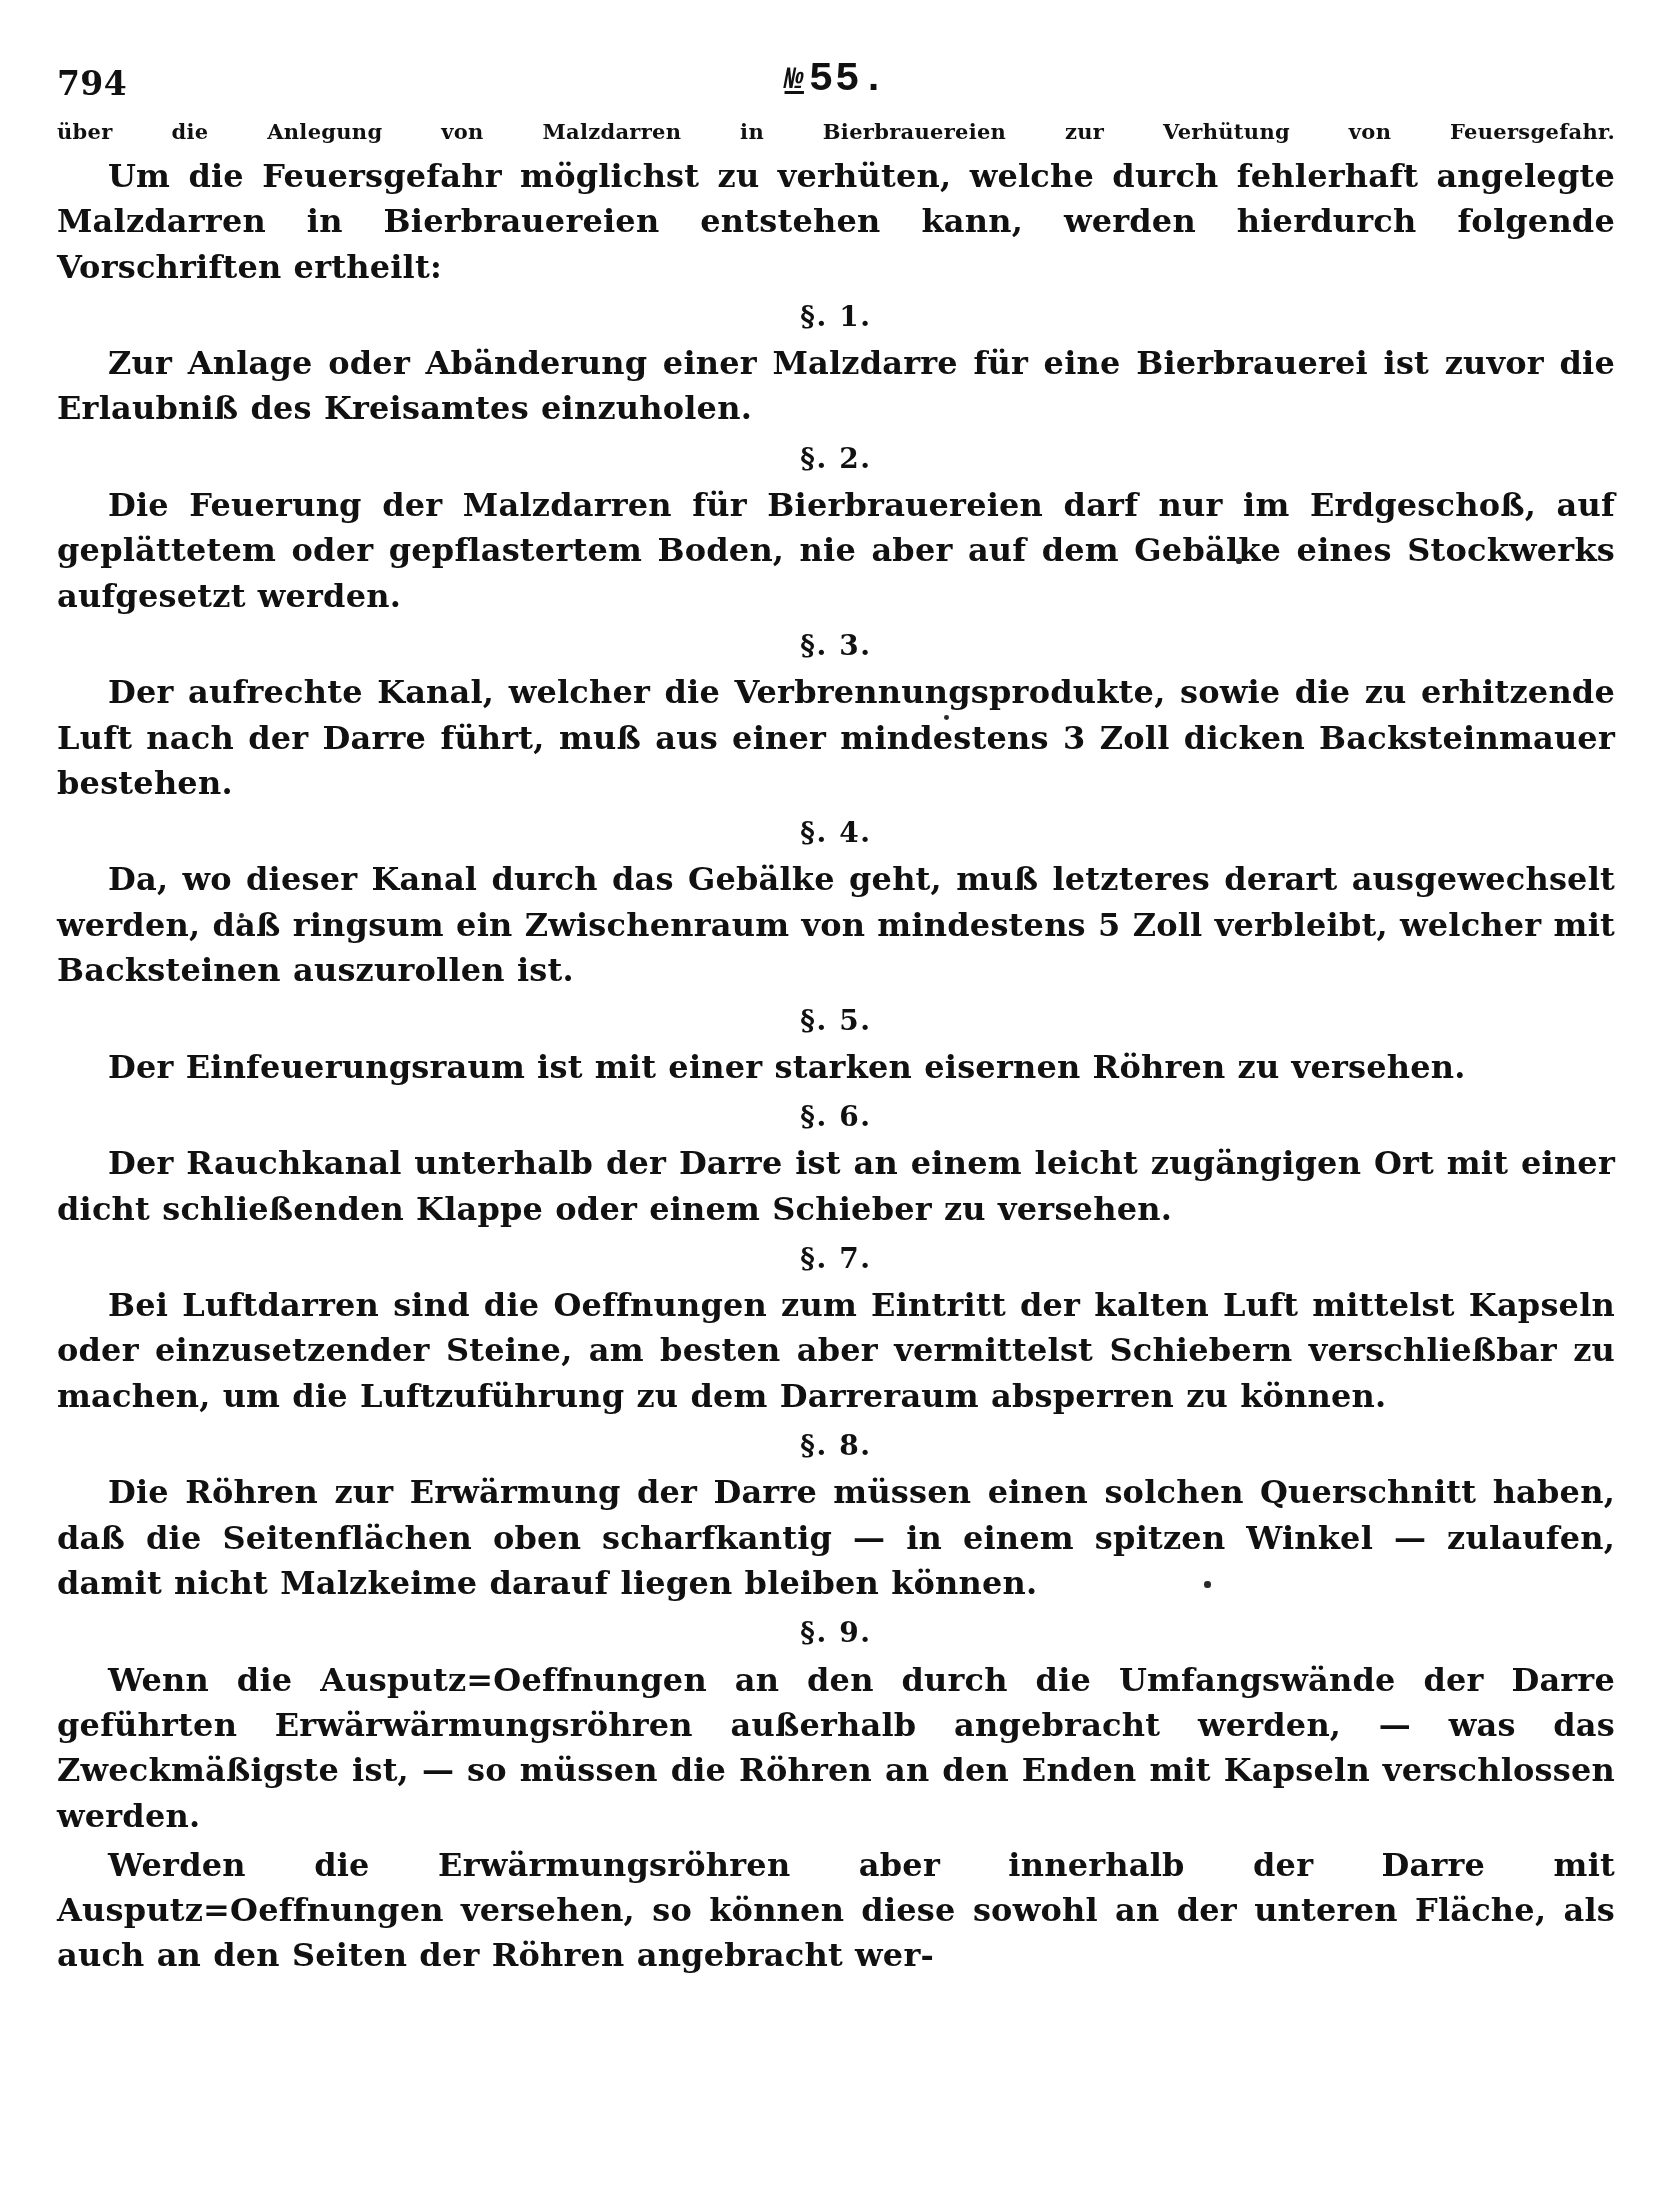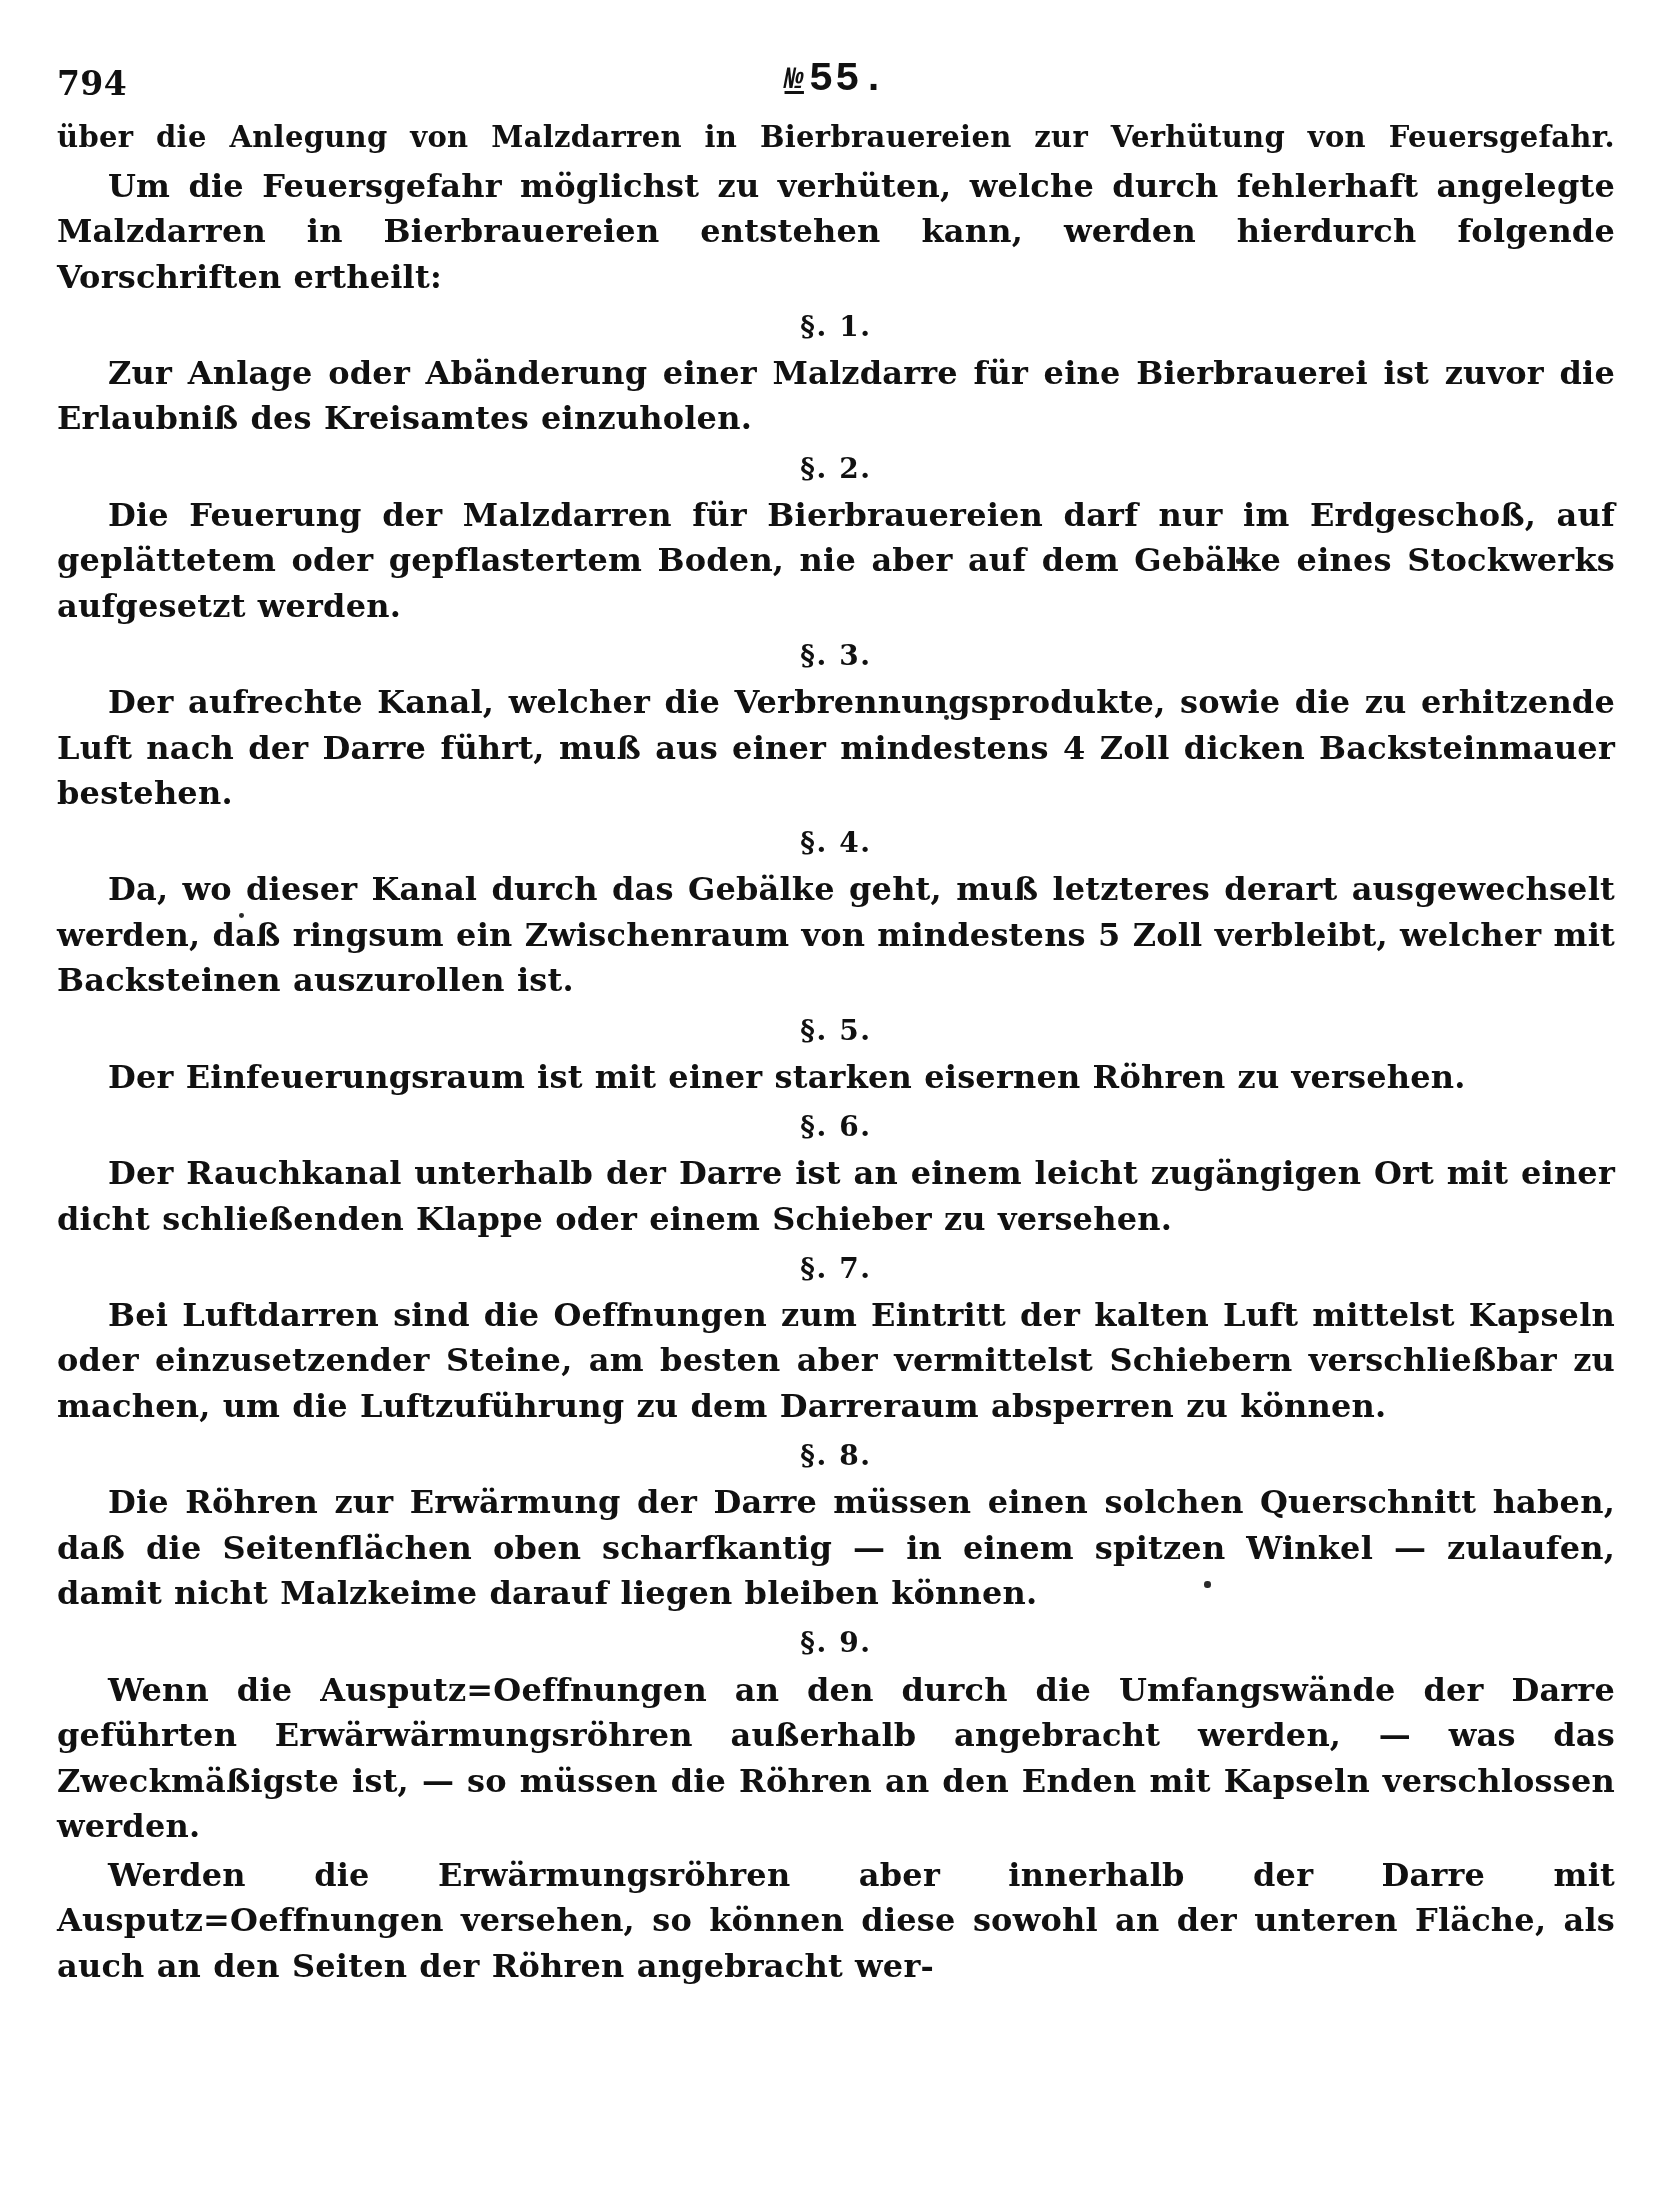--- a/index.html
+++ b/index.html
@@ -74,21 +74,21 @@
     font-weight: 700;
     font-size: 44px;
     letter-spacing: 8.2px;
     margin: 19.6px 0 11.4px 0;
   }
   .doc-subtitle {
     text-align: justify;
     text-align-last: justify;
     font-family: "DejaVu Serif", serif;
     font-weight: 700;
-    font-size: 29px;
+    font-size: 21px;
     line-height: 1.26;
     margin: 0 0 8.2px 0;
     letter-spacing: 0.3px;
   }
   .para {
     text-align: justify;
     font-family: "DejaVu Serif", serif;
     font-weight: 700;
     font-size: 32px;
     line-height: 1.42;
@@ -131,21 +131,21 @@
 
     <div class="para">Um die Feuersgefahr möglichst zu verhüten, welche durch fehlerhaft angelegte Malzdarren in Bierbrauereien entstehen kann, werden hierdurch folgende Vorschriften ertheilt:</div>
 
     <div class="section-mark">§. 1.</div>
     <div class="para">Zur Anlage oder Abänderung einer Malzdarre für eine Bierbrauerei ist zuvor die Erlaubniß des Kreisamtes einzuholen.</div>
 
     <div class="section-mark">§. 2.</div>
     <div class="para">Die Feuerung der Malzdarren für Bierbrauereien darf nur im Erdgeschoß, auf geplättetem oder gepflastertem Boden, nie aber auf dem Gebälke eines Stockwerks aufgesetzt werden.</div>
 
     <div class="section-mark">§. 3.</div>
-    <div class="para">Der aufrechte Kanal, welcher die Verbrennungsprodukte, sowie die zu erhitzende Luft nach der Darre führt, muß aus einer mindestens 4 Zoll dicken Backsteinmauer bestehen.</div>
+    <div class="para">Der aufrechte Kanal, welcher die Verbrennungsprodukte, sowie die zu erhitzende Luft nach der Darre führt, muß aus einer mindestens 3 Zoll dicken Backsteinmauer bestehen.</div>
 
     <div class="section-mark">§. 4.</div>
     <div class="para">Da, wo dieser Kanal durch das Gebälke geht, muß letzteres derart ausgewechselt werden, daß ringsum ein Zwischenraum von mindestens 5 Zoll verbleibt, welcher mit Backsteinen auszurollen ist.</div>
 
     <div class="section-mark">§. 5.</div>
     <div class="para">Der Einfeuerungsraum ist mit einer starken eisernen Röhren zu versehen.</div>
 
     <div class="section-mark">§. 6.</div>
     <div class="para">Der Rauchkanal unterhalb der Darre ist an einem leicht zugängigen Ort mit einer dicht schließenden Klappe oder einem Schieber zu versehen.</div>
 

